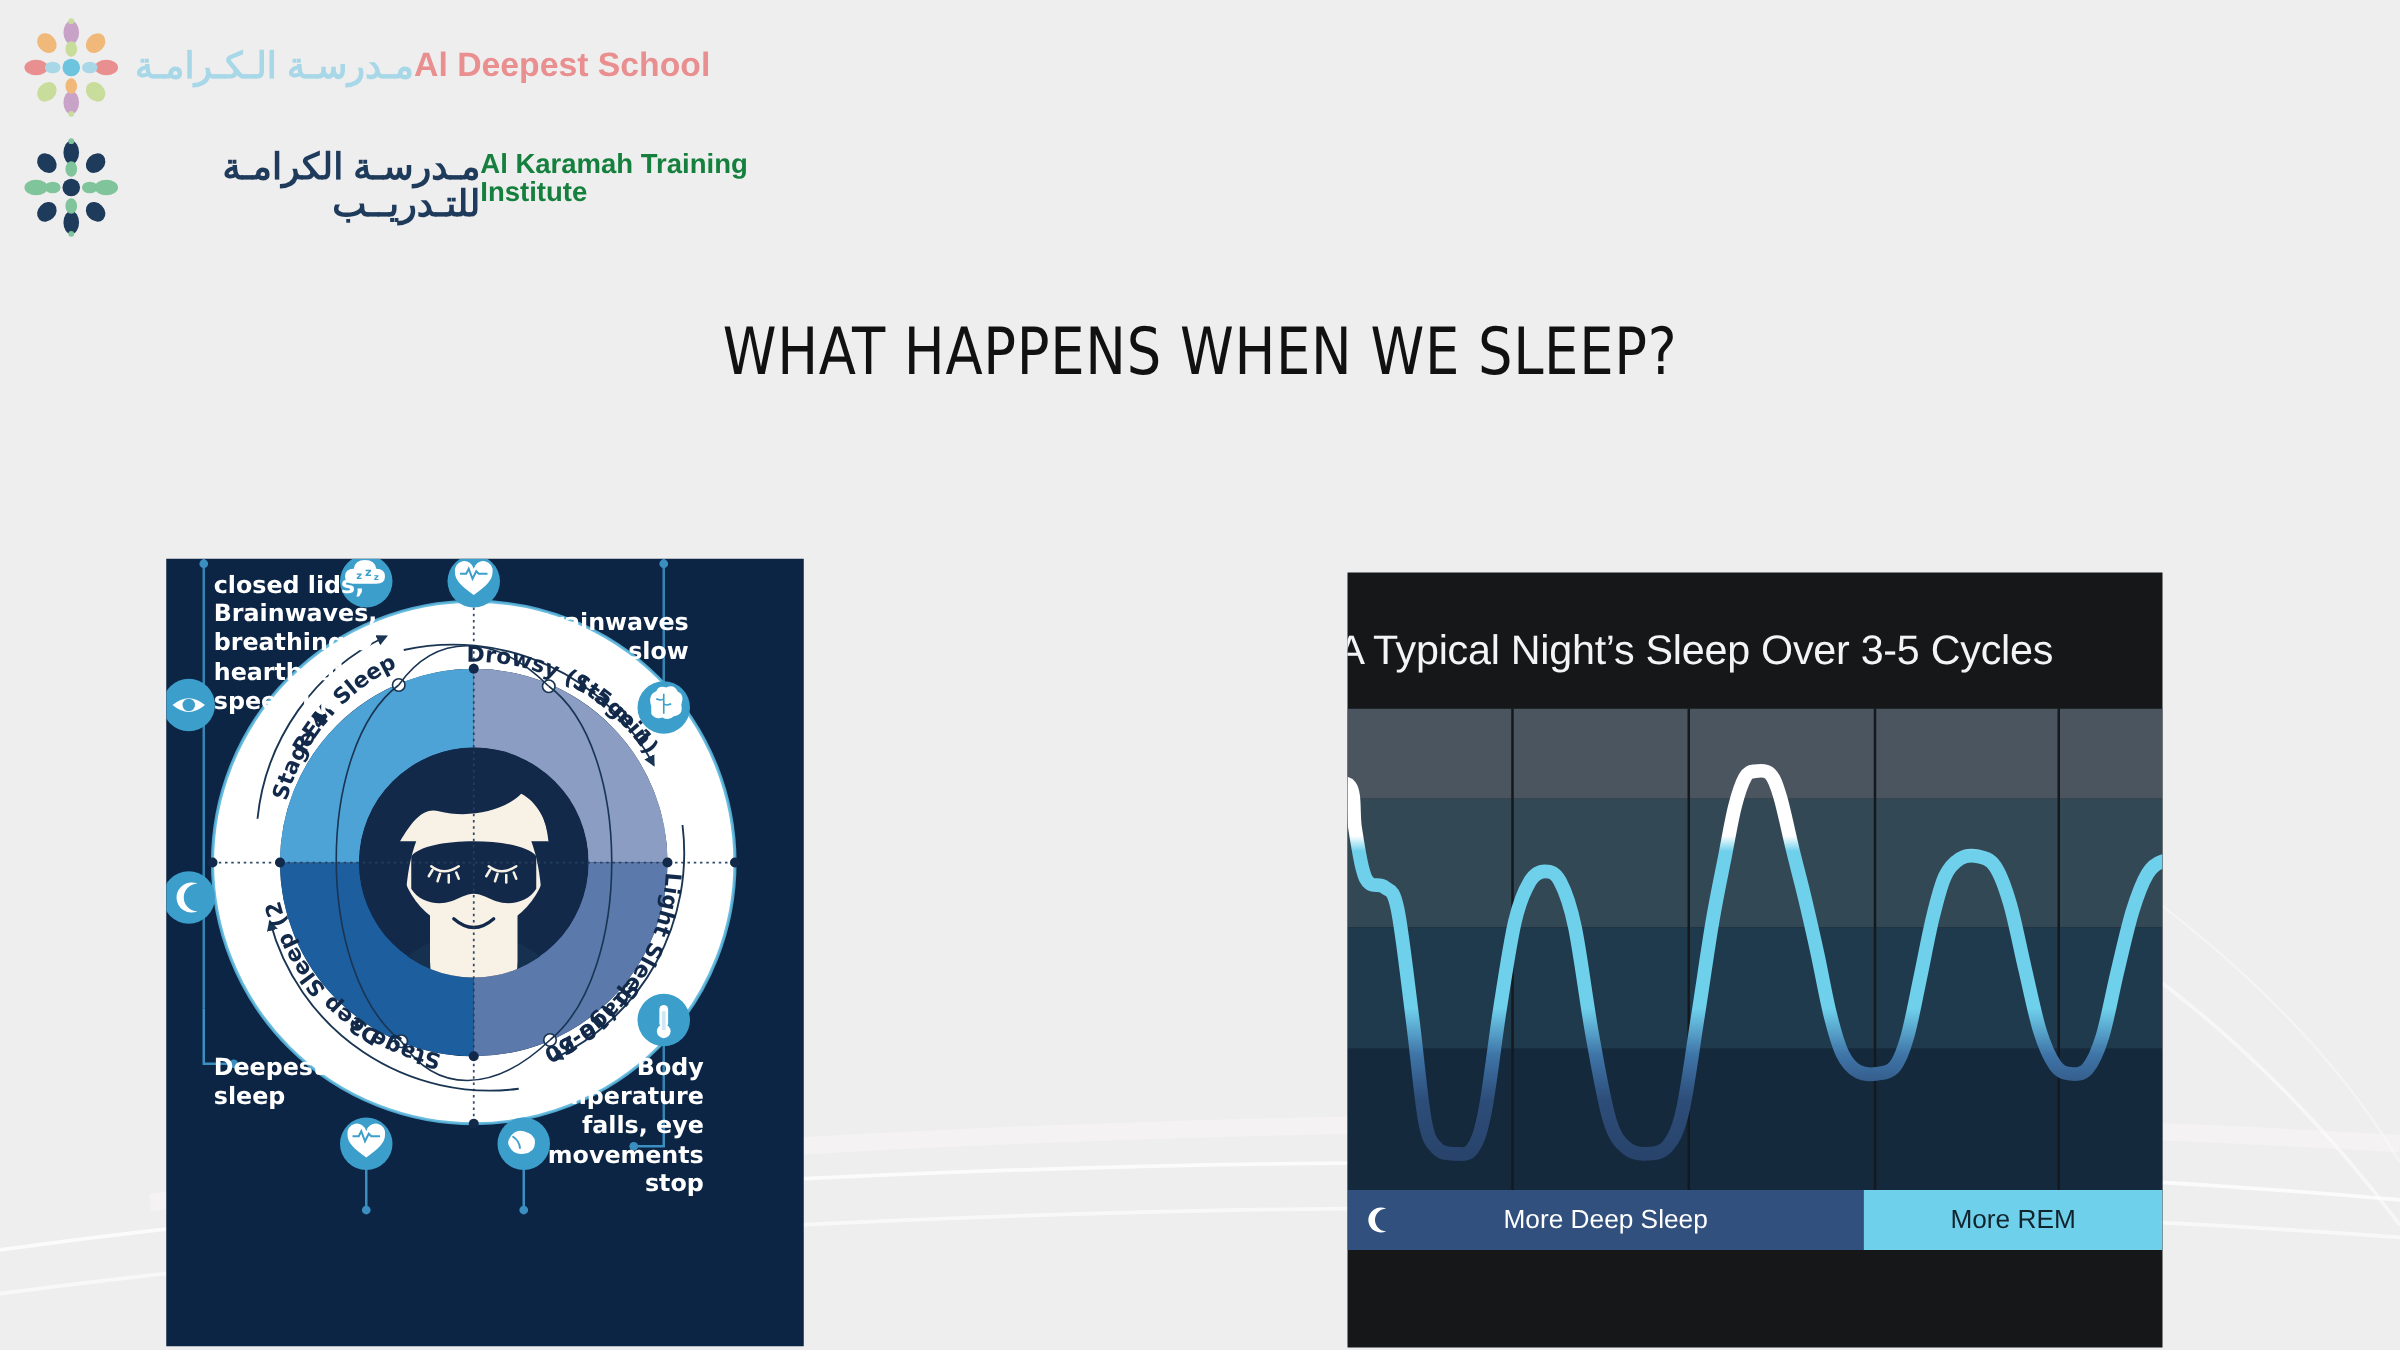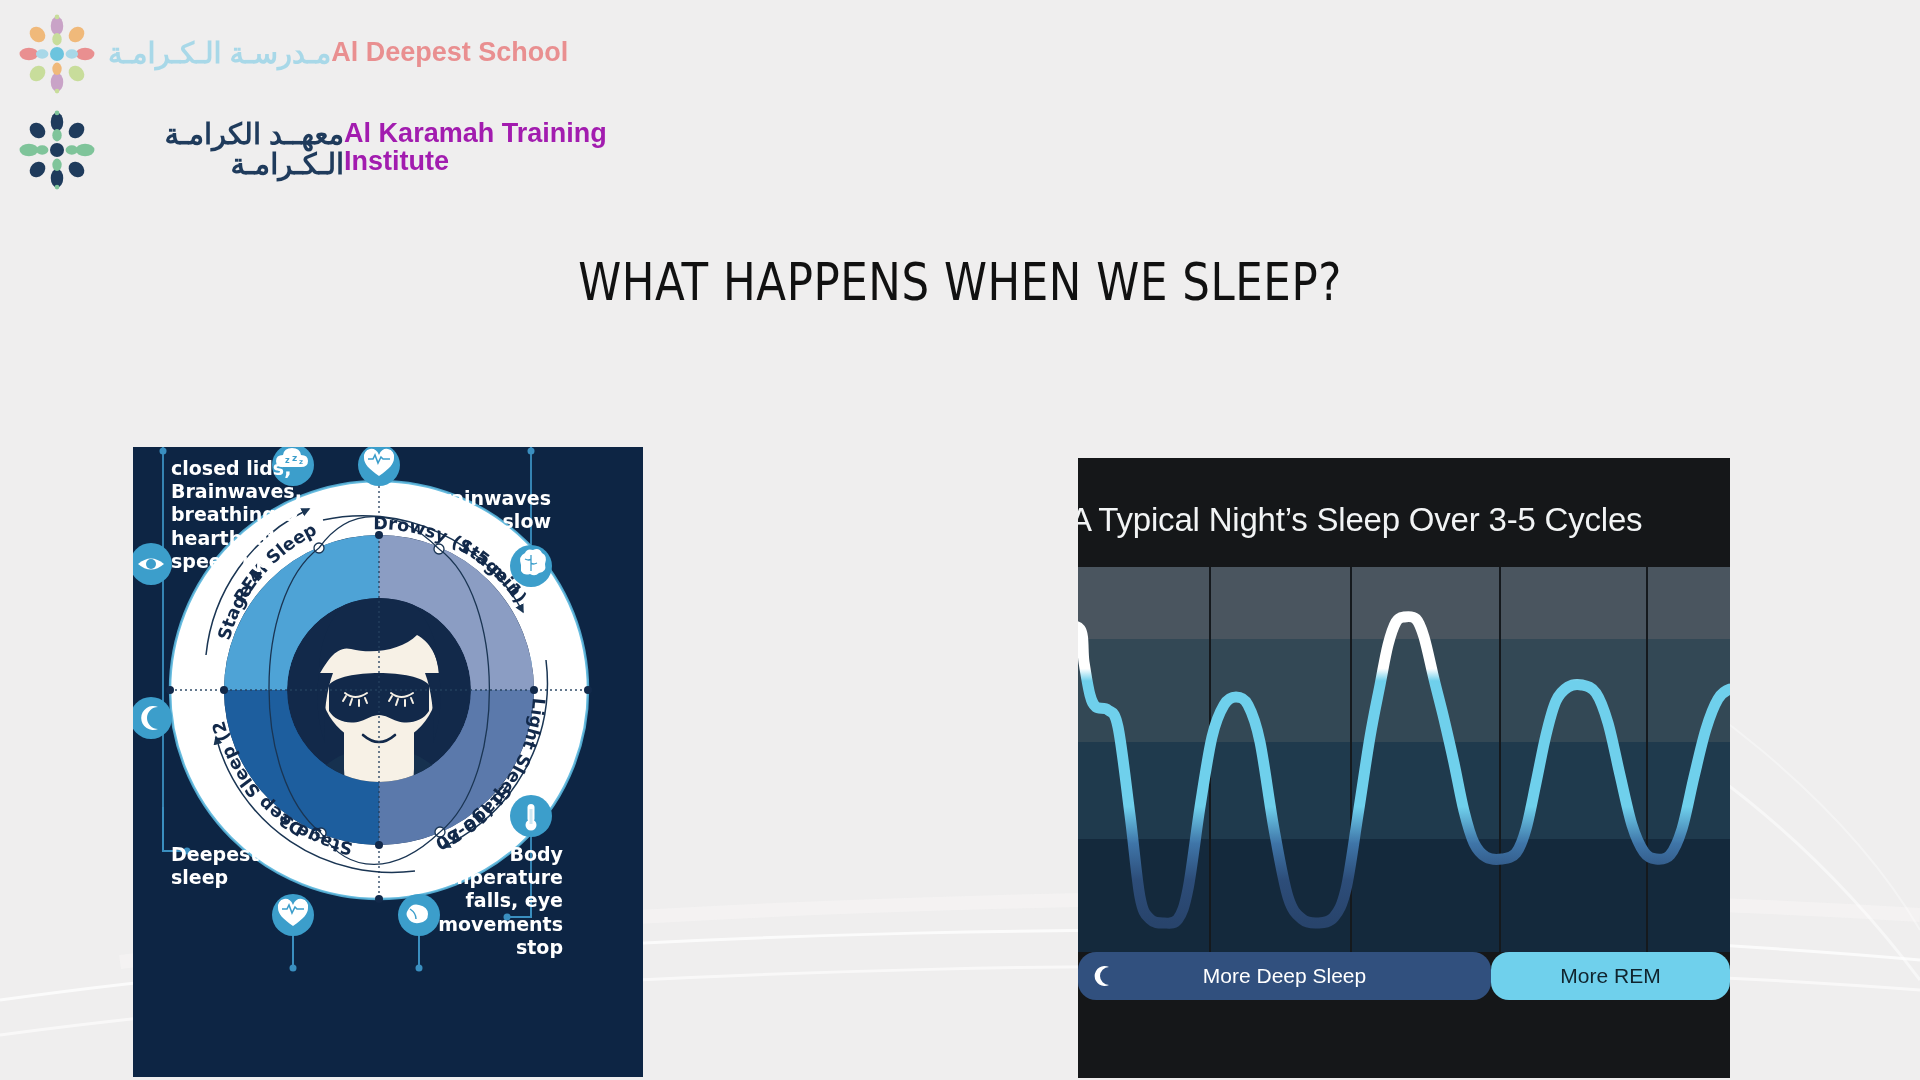--- a/index.html
+++ b/index.html
@@ -18,21 +18,21 @@
   .logo-row{position:absolute;display:flex;align-items:center;}
   .logo-row.school{left:0px;top:0px;}
   .logo-row.institute{left:0px;top:96px;}
   .mandala{flex:0 0 auto;}
   .logo-text{margin-left:12px;display:flex;flex-direction:row;justify-content:center;}
   .logo-ar{font-size:30px;font-weight:bold;line-height:1.02;letter-spacing:.5px;direction:rtl;}
   .logo-en{font-weight:bold;line-height:1.02;}
   .school .logo-ar{color:#a8d8e8;font-size:29px;}
   .school .logo-en{color:#e98f90;font-size:27px;}
   .institute .logo-ar{color:#1f3b5c;font-size:29px;}
-  .institute .logo-en{color:#a21caf;font-size:27px;}
+  .institute .logo-en{color:#15803d;font-size:22px;}
 
   
   .slide-title{
     position:absolute;left:260px;top:252px;width:1400px;
     text-align:center;color:#111;
     font-size:52px;font-weight:300;letter-spacing:.6px;
     font-family:"DejaVu Sans Condensed","Liberation Sans",sans-serif;
     transform:scaleX(.93);transform-origin:center;
   }
 
@@ -60,21 +60,21 @@
     position:absolute;left:-8px;top:43px;width:700px;
     color:#f2f4f5;font-size:33px;font-weight:400;letter-spacing:-.2px;white-space:nowrap;
     font-family:"Liberation Sans",sans-serif;
   }
   .plot{position:absolute;left:0px;top:109px;width:652px;height:385px;}
   .band{position:absolute;left:0;width:652px;}
   .vline{position:absolute;top:0;bottom:0;width:2px;background:#15191d;}
   .wave{position:absolute;left:0;top:0;width:652px;height:385px;}
   .legend{position:absolute;left:0px;top:494px;width:652px;height:48px;display:flex;}
   .legend-seg{display:flex;align-items:center;justify-content:center;position:relative;
-    color:#ffffff;font-size:21px;font-family:"Liberation Sans",sans-serif;border-radius:18px;}
+    color:#ffffff;font-size:21px;font-family:"Liberation Sans",sans-serif;}
   .legend-seg.rem{color:#10242e;}
   .legend-moon{position:absolute;left:14px;top:50%;transform:translateY(-50%);}
 </style>
 </head>
 <body>
 
 <div class="slide">
 
   <svg class="bg-swoosh" viewBox="0 0 1920 1080" preserveAspectRatio="none">
     <path d="M0,1000 C500,930 1300,905 1920,960" fill="none" stroke="#ffffff" stroke-width="3" opacity=".75"></path>
@@ -126,21 +126,21 @@
           <ellipse cx="50" cy="31" rx="6" ry="8" fill="#7fc49a"></ellipse>
           <ellipse cx="50" cy="69" rx="6" ry="8" fill="#7fc49a"></ellipse>
           <ellipse cx="31" cy="50" rx="8" ry="6" fill="#7fc49a"></ellipse>
           <ellipse cx="69" cy="50" rx="8" ry="6" fill="#7fc49a"></ellipse>
           <circle cx="50" cy="50" r="9" fill="#1f3b5c"></circle>
           <circle cx="50" cy="2.5" r="3" fill="#7fc49a"></circle>
           <circle cx="50" cy="97.5" r="3" fill="#7fc49a"></circle>
         </g>
       </svg>
       <div class="logo-text">
-        <div class="logo-ar">معهــد الكرامـة الـكـرامـة</div>
+        <div class="logo-ar">مـدرسـة الكرامـة للتـدريــب</div>
         <div class="logo-en">Al Karamah Training Institute</div>
       </div>
     </div>
   </div>
 
   <div class="slide-title">WHAT HAPPENS WHEN WE SLEEP?</div>
 
   <div class="fig-left">
 
     <svg width="510" height="630" viewBox="0 0 510 630">

